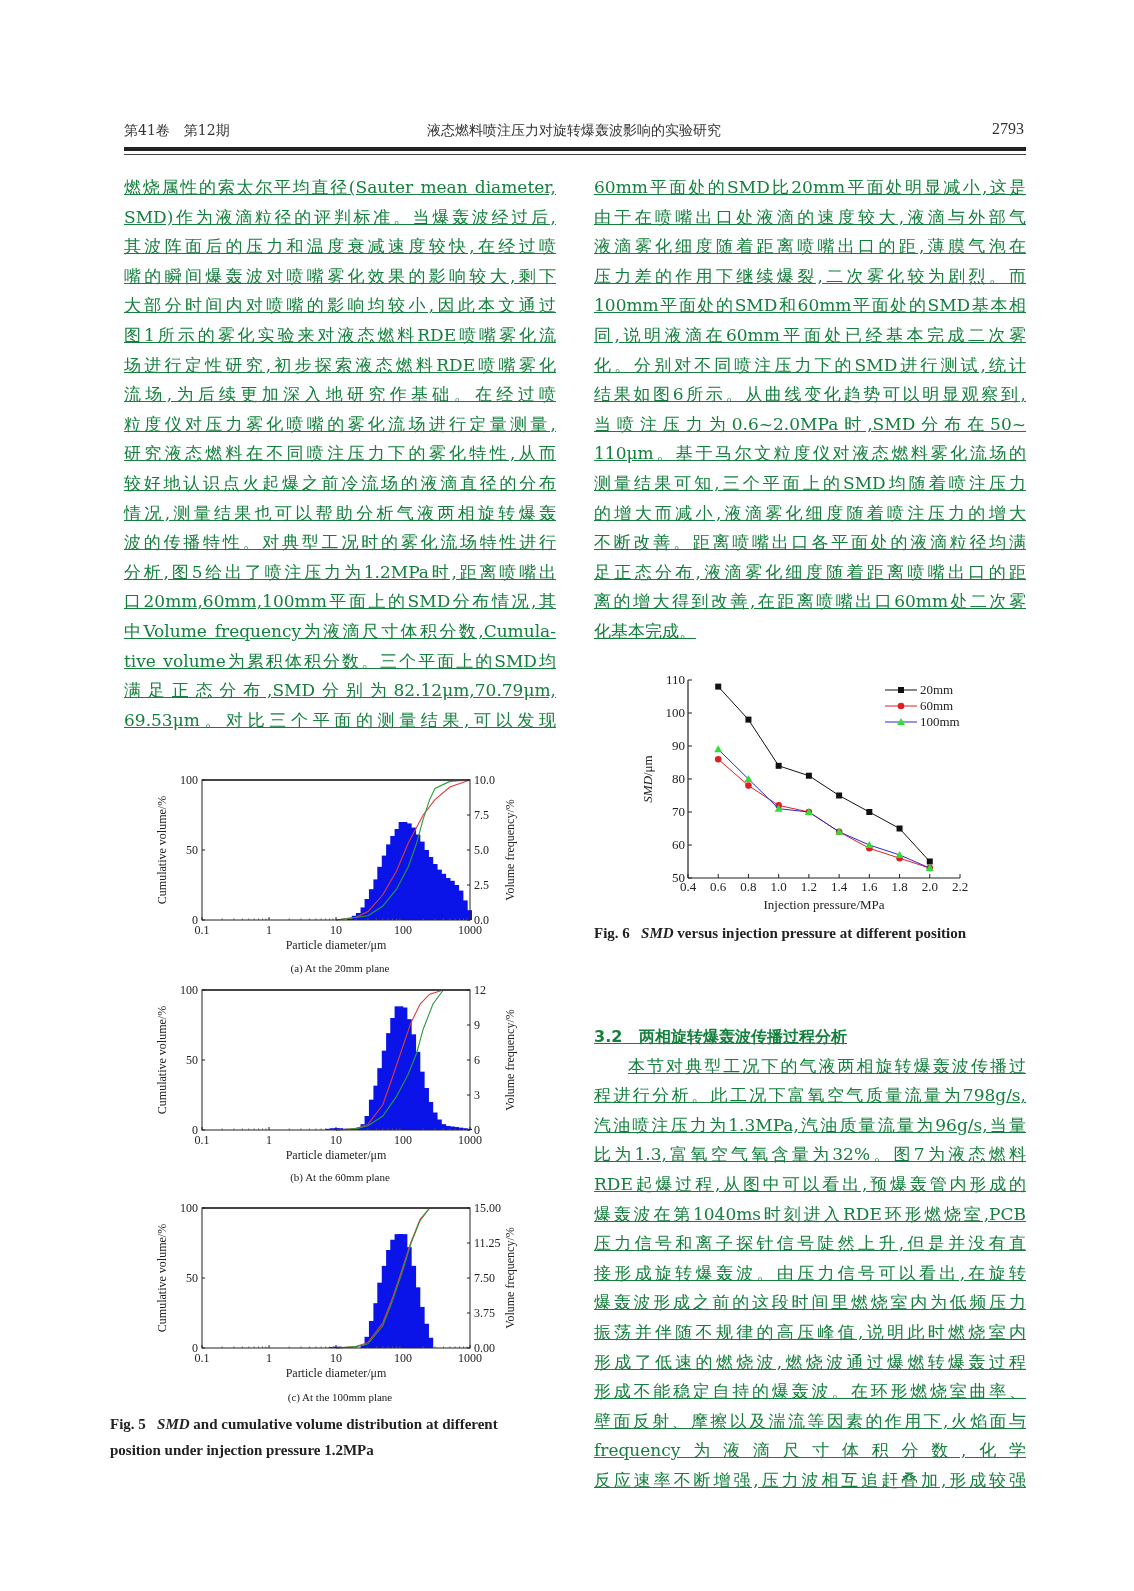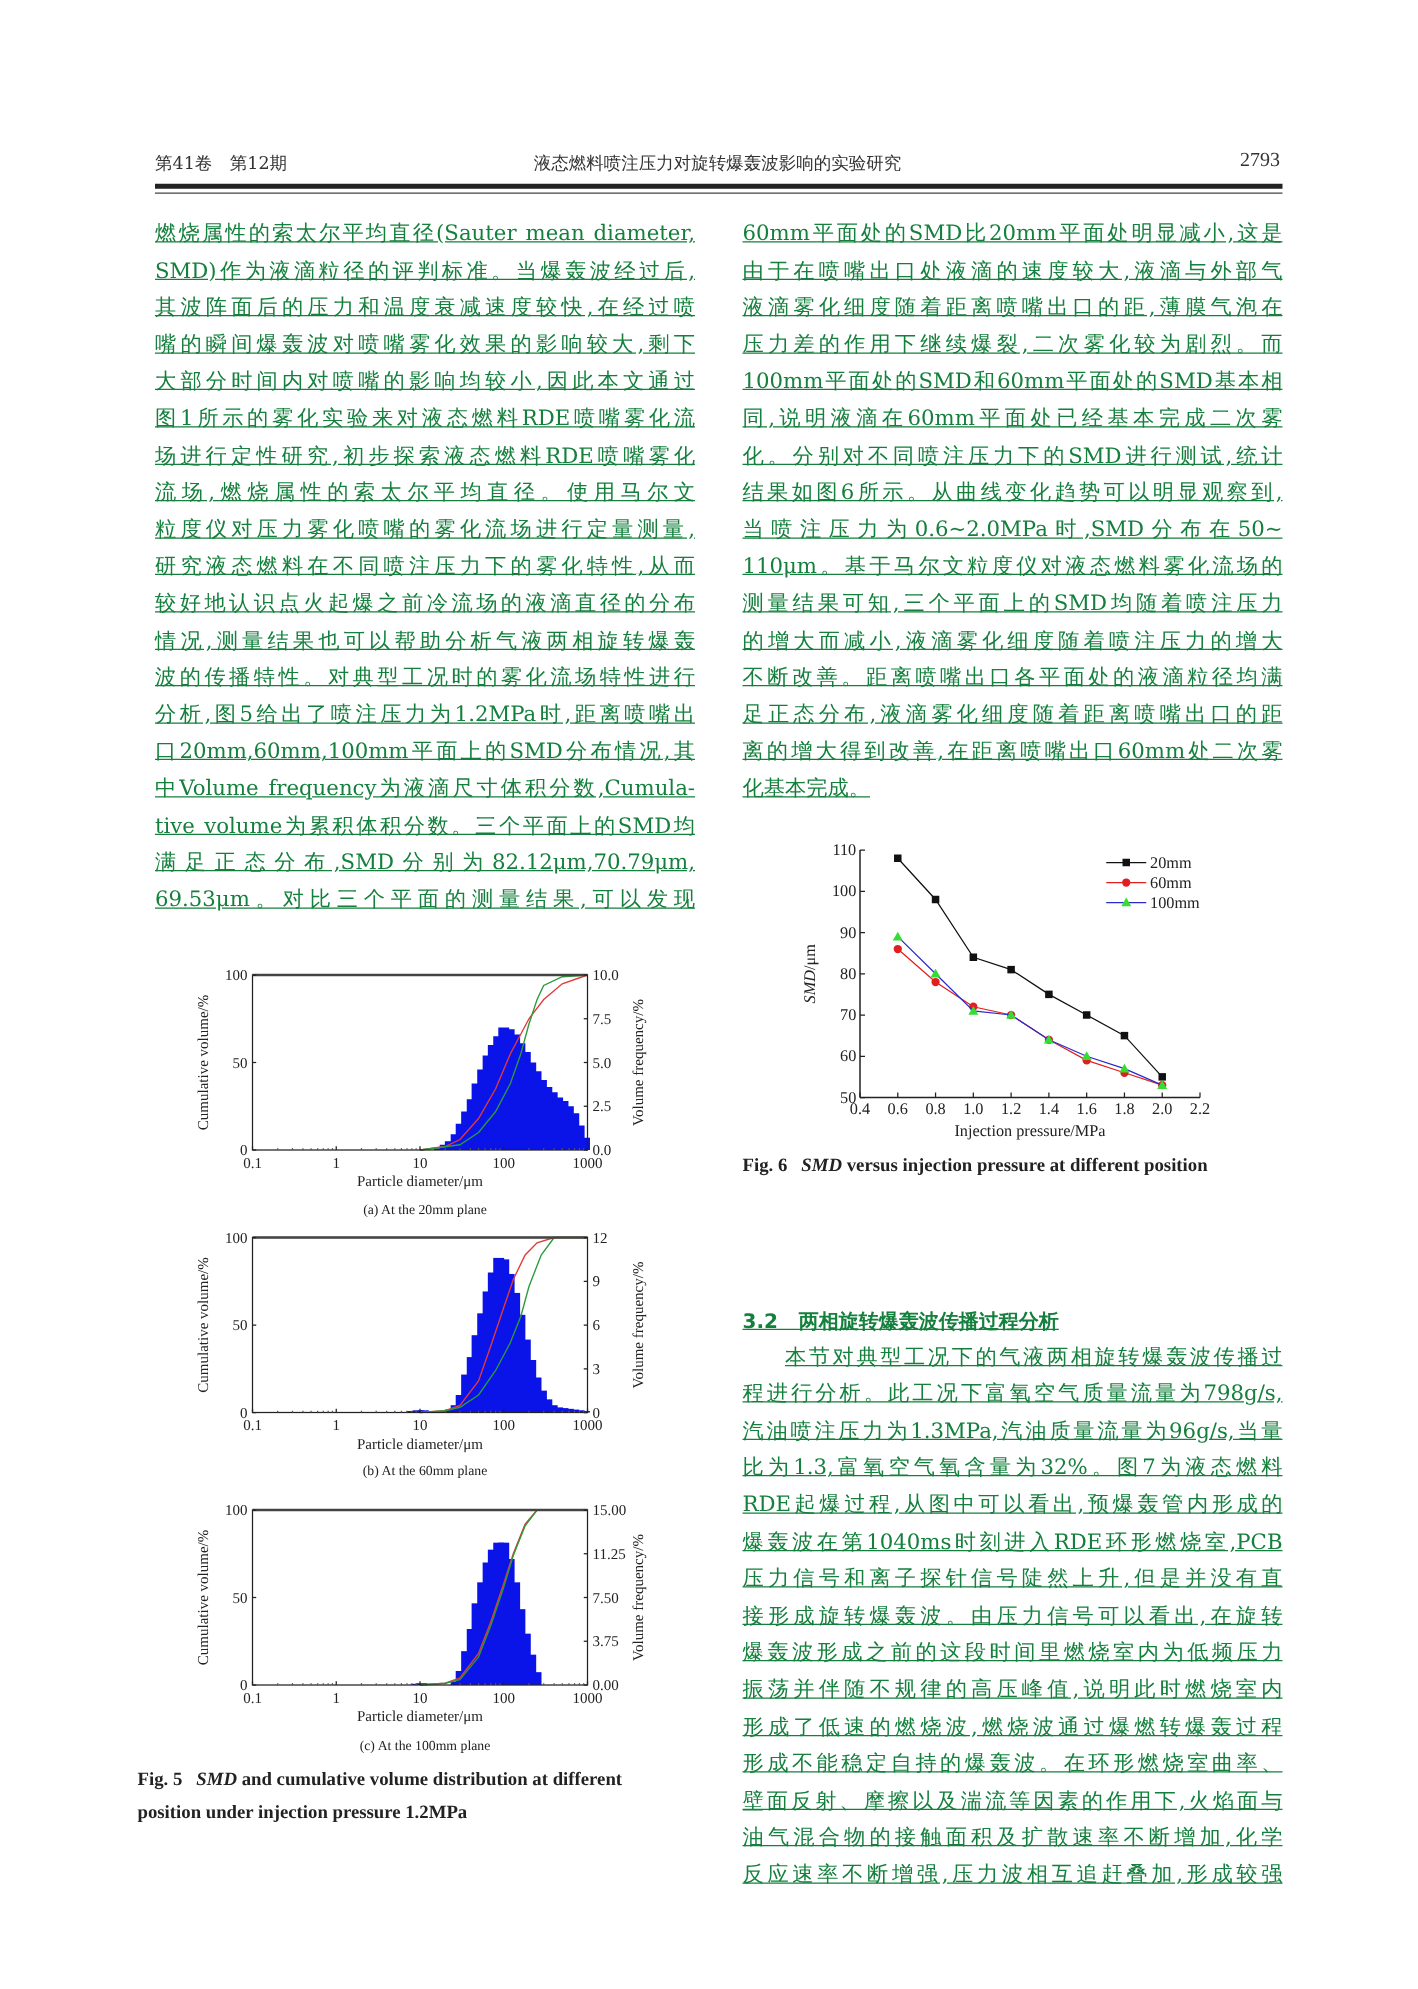--- a/index.html
+++ b/index.html
@@ -41,21 +41,21 @@
 <div class="rule-thin"></div>
 
 <div class="col left-col" id="left-col">
     <p>燃烧属性的索太尔平均直径(Sauter mean diameter,</p>
     <p>SMD)作为液滴粒径的评判标准。当爆轰波经过后,</p>
     <p>其波阵面后的压力和温度衰减速度较快,在经过喷</p>
     <p>嘴的瞬间爆轰波对喷嘴雾化效果的影响较大,剩下</p>
     <p>大部分时间内对喷嘴的影响均较小,因此本文通过</p>
     <p>图1所示的雾化实验来对液态燃料RDE喷嘴雾化流</p>
     <p>场进行定性研究,初步探索液态燃料RDE喷嘴雾化</p>
-    <p>流场,燃烧属性的索太尔平均直径。使用马尔文</p>
+    <p>流场,为后续更加深入地研究作基础。在经过喷</p>
     <p>粒度仪对压力雾化喷嘴的雾化流场进行定量测量,</p>
     <p>研究液态燃料在不同喷注压力下的雾化特性,从而</p>
     <p>较好地认识点火起爆之前冷流场的液滴直径的分布</p>
     <p>情况,测量结果也可以帮助分析气液两相旋转爆轰</p>
     <p>波的传播特性。对典型工况时的雾化流场特性进行</p>
     <p>分析,图5给出了喷注压力为1.2MPa时,距离喷嘴出</p>
     <p>口20mm,60mm,100mm平面上的SMD分布情况,其</p>
     <p>中Volume frequency为液滴尺寸体积分数,Cumula-</p>
     <p>tive volume为累积体积分数。三个平面上的SMD均</p>
     <p>满足正态分布,SMD分别为82.12μm,70.79μm,</p>
@@ -75,38 +75,38 @@
     <p>110μm。基于马尔文粒度仪对液态燃料雾化流场的</p>
     <p>测量结果可知,三个平面上的SMD均随着喷注压力</p>
     <p>的增大而减小,液滴雾化细度随着喷注压力的增大</p>
     <p>不断改善。距离喷嘴出口各平面处的液滴粒径均满</p>
     <p>足正态分布,液滴雾化细度随着距离喷嘴出口的距</p>
     <p>离的增大得到改善,在距离喷嘴出口60mm处二次雾</p>
     <p class="last">化基本完成。</p>
   </div>
 
 <div class="col right-col2">
-  <p class="sec-title" style="margin-bottom:0px;margin-top:20px;">
+  <p class="sec-title" style="margin-bottom:0px;">
     <span>3.2</span><span>&nbsp;&nbsp;&nbsp;</span><span>两相旋转爆轰波传播过程分析</span>
   </p>
   <div id="sec-lines">
       <p class="indent">本节对典型工况下的气液两相旋转爆轰波传播过</p>
       <p>程进行分析。此工况下富氧空气质量流量为798g/s,</p>
       <p>汽油喷注压力为1.3MPa,汽油质量流量为96g/s,当量</p>
       <p>比为1.3,富氧空气氧含量为32%。图7为液态燃料</p>
       <p>RDE起爆过程,从图中可以看出,预爆轰管内形成的</p>
       <p>爆轰波在第1040ms时刻进入RDE环形燃烧室,PCB</p>
       <p>压力信号和离子探针信号陡然上升,但是并没有直</p>
       <p>接形成旋转爆轰波。由压力信号可以看出,在旋转</p>
       <p>爆轰波形成之前的这段时间里燃烧室内为低频压力</p>
       <p>振荡并伴随不规律的高压峰值,说明此时燃烧室内</p>
       <p>形成了低速的燃烧波,燃烧波通过爆燃转爆轰过程</p>
       <p>形成不能稳定自持的爆轰波。在环形燃烧室曲率、</p>
       <p>壁面反射、摩擦以及湍流等因素的作用下,火焰面与</p>
-      <p>油气混合物的接触面积及扩散速率不断增加,化学</p>
+      <p>frequency为液滴尺寸体积分数,化学</p>
       <p>反应速率不断增强,压力波相互追赶叠加,形成较强</p>
     </div>
 </div>
 
 <svg class="chart" id="fig5a" style="left:140px; top:770px;" width="400" height="210">
     <rect x="207.08507773234433" y="148.6" width="8.710000000000008" height="1.4000000000000057" fill="#0a14e8"></rect>
     <rect x="211.81400970948675" y="145.8" width="8.70999999999998" height="4.199999999999989" fill="#0a14e8"></rect>
     <rect x="215.88076501317872" y="143" width="8.710000000000008" height="7" fill="#0a14e8"></rect>
     <rect x="220.54637219865216" y="137.4" width="8.70999999999998" height="12.599999999999994" fill="#0a14e8"></rect>
     <rect x="224.56623348689627" y="129" width="8.710000000000008" height="21" fill="#0a14e8"></rect>

